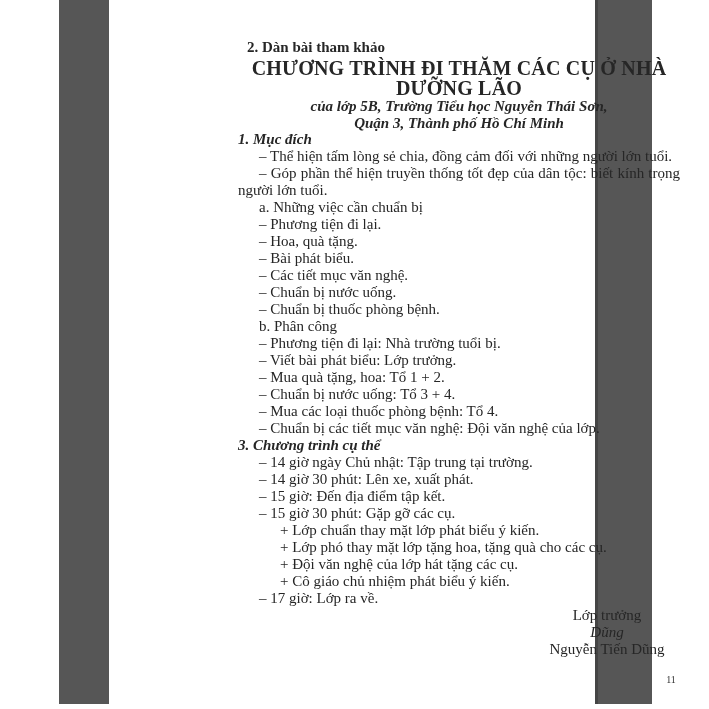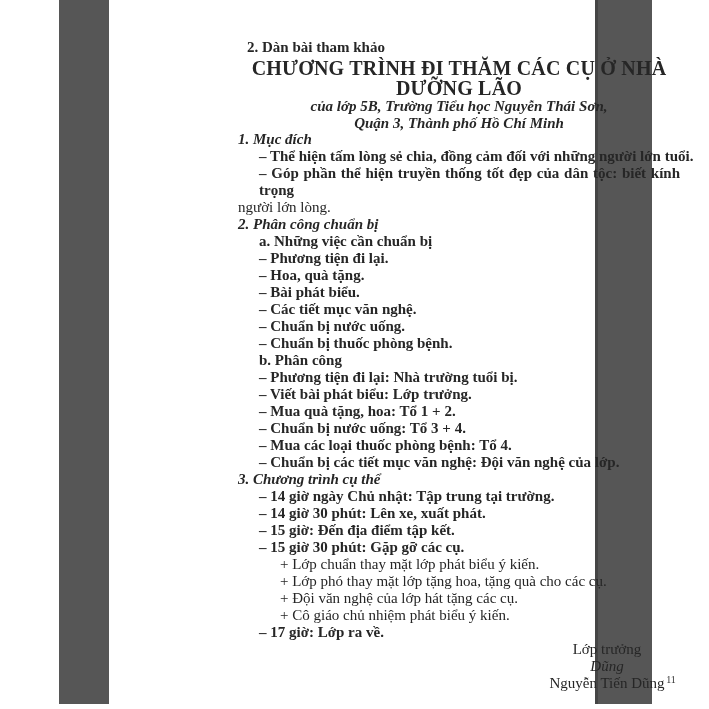--- a/index.html
+++ b/index.html
@@ -20,21 +20,21 @@
   .bar-left{left:59px;width:50px;}
   .bar-right{left:598px;width:54px;}
   .page-edge{position:absolute;top:0;left:595px;width:3px;height:704px;background:var(--edge);}
   .page{position:absolute;left:109px;top:0;width:486px;height:631px;background:var(--page);}
   .content{position:absolute;left:129px;top:39px;width:442px;font-size:15px;line-height:17px;}
   .kicker{font-weight:bold;padding-left:9px;}
   .doc-title{font-weight:bold;font-size:20px;line-height:20px;text-align:center;margin-top:2px;letter-spacing:.2px;}
   .subtitle{font-weight:bold;font-style:italic;text-align:center;line-height:16.5px;}
   .sec-heading{font-weight:bold;font-style:italic;}
   .line{white-space:nowrap;}
-  .ind1{padding-left:21px;font-weight:bold;}
+  .ind1{padding-left:21px;}
   .ind2{padding-left:42px;}
   .wrap2{white-space:normal;}
   .justify-line{white-space:normal;text-align:justify;text-align-last:justify;}
   .signature{width:210px;margin-left:auto;margin-right:-32px;text-align:center;}
   .sig-signed{font-style:italic;}
   .page-number{position:absolute;left:549px;top:674px;width:26px;text-align:center;font-size:10px;color:#333;}
 </style>
 </head>
 <body>
 
@@ -47,23 +47,22 @@
     <div class="content">
 
       <div class="kicker">2. Dàn bài tham khảo</div>
       <div class="doc-title">CHƯƠNG TRÌNH ĐI THĂM CÁC CỤ Ở NHÀ DƯỠNG LÃO</div>
       <div class="subtitle">của lớp 5B, Trường Tiểu học Nguyễn Thái Sơn,</div>
       <div class="subtitle">Quận 3, Thành phố Hồ Chí Minh</div>
 
       <div class="sec-heading">1. Mục đích</div>
       <div class="line ind1">– Thể hiện tấm lòng sẻ chia, đồng cảm đối với những người lớn tuổi.</div>
       <div class="line ind1 justify-line">– Góp phần thể hiện truyền thống tốt đẹp của dân tộc: biết kính trọng</div>
-      <div class="line wrap2">người lớn lòng.</div>
+      <div class="line wrap2">người lớn tuổi.</div>
 
-      <div class="sec-heading">2. Phân công chuẩn bị</div>
       <div class="line ind1">a. Những việc cần chuẩn bị</div>
       <div class="line ind1">– Phương tiện đi lại.</div>
       <div class="line ind1">– Hoa, quà tặng.</div>
       <div class="line ind1">– Bài phát biểu.</div>
       <div class="line ind1">– Các tiết mục văn nghệ.</div>
       <div class="line ind1">– Chuẩn bị nước uống.</div>
       <div class="line ind1">– Chuẩn bị thuốc phòng bệnh.</div>
       <div class="line ind1">b. Phân công</div>
       <div class="line ind1">– Phương tiện đi lại: Nhà trường tuổi bị.</div>
       <div class="line ind1">– Viết bài phát biểu: Lớp trưởng.</div>

